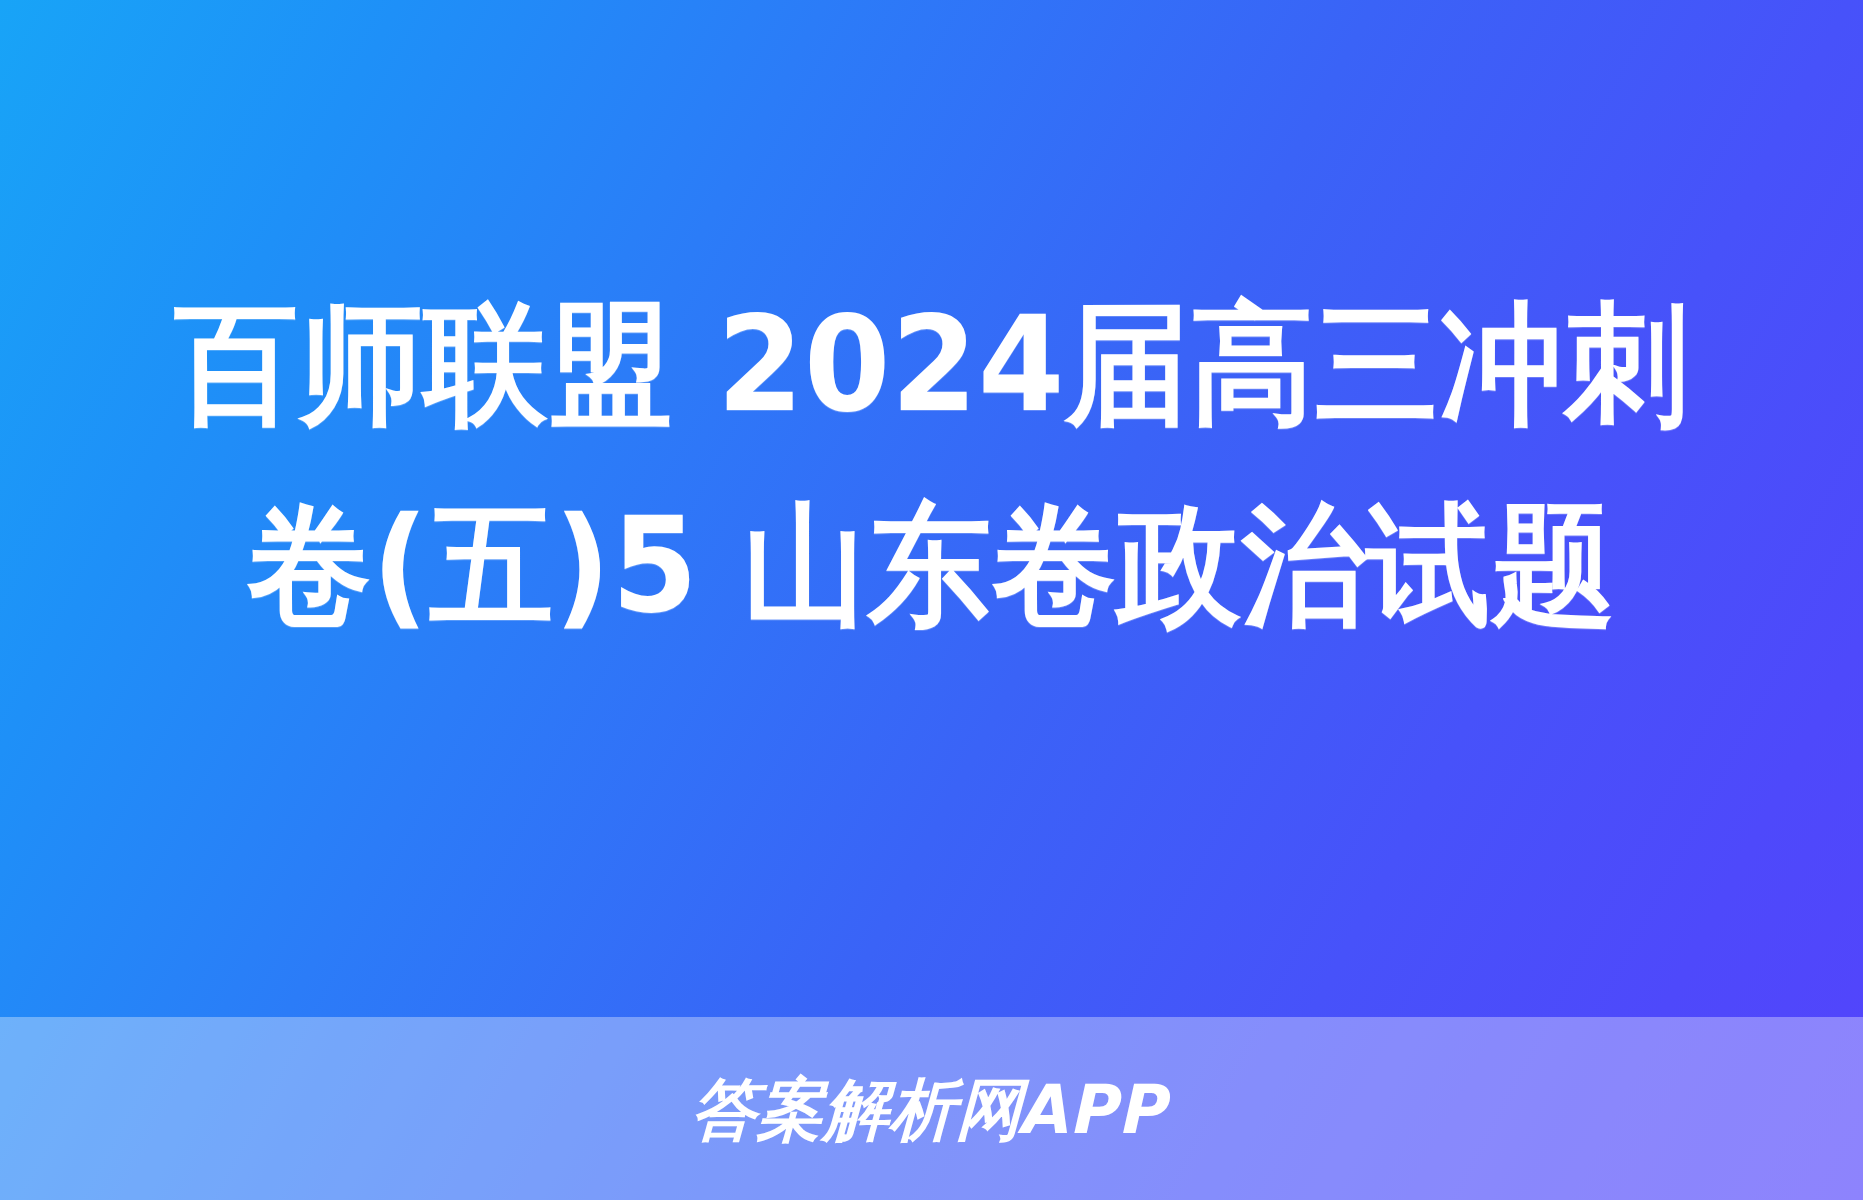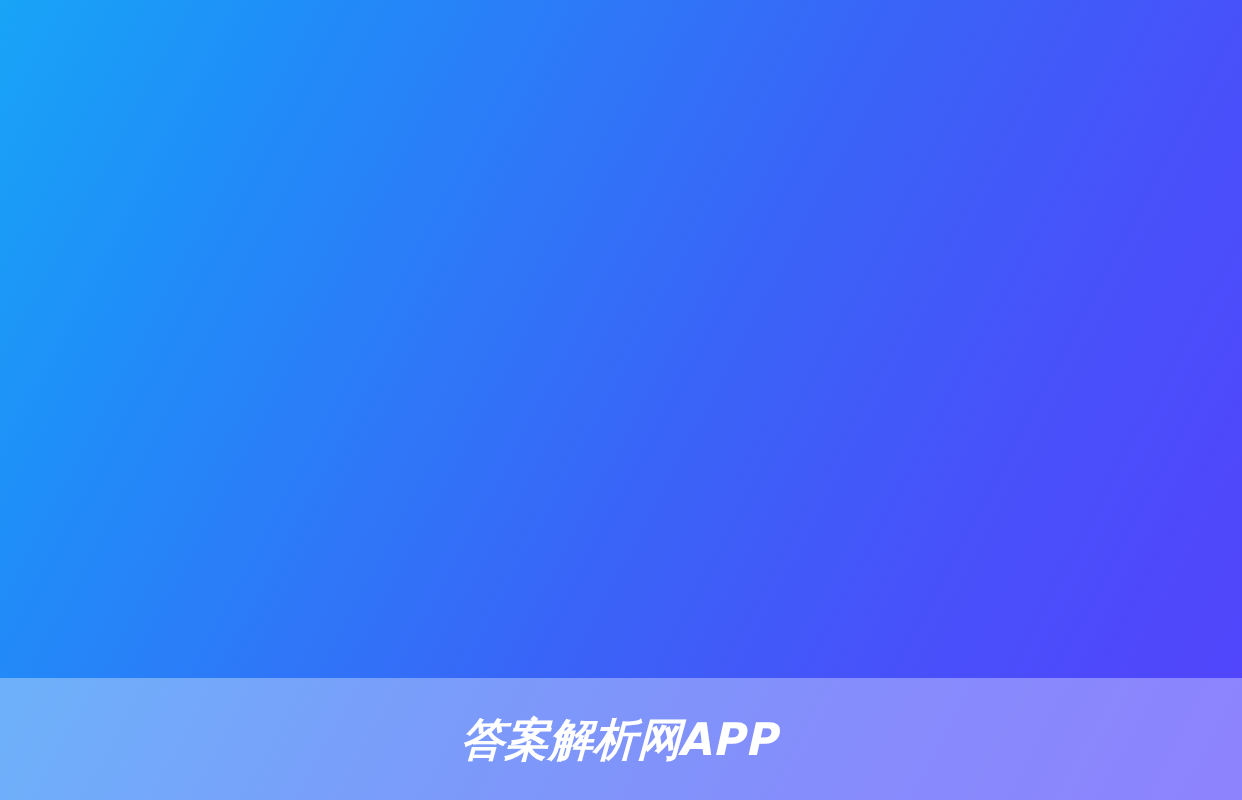--- a/index.html
+++ b/index.html
@@ -87,18 +87,21 @@
     transform: scaleX(0.97) skewX(-2deg);
     transform-origin: center center;
     white-space: nowrap;
   }
 </style>
 </head>
 <body>
 
 <div class="poster">
 
+  <div class="title-block">
+    <h1 class="title-text">百师联盟 2024届高三冲刺卷(五)5 山东卷政治试题</h1>
+  </div>
 
   <div class="bottom-band">
     <p class="watermark">答案解析网APP</p>
   </div>
 
 </div>
 
 </body></html>

